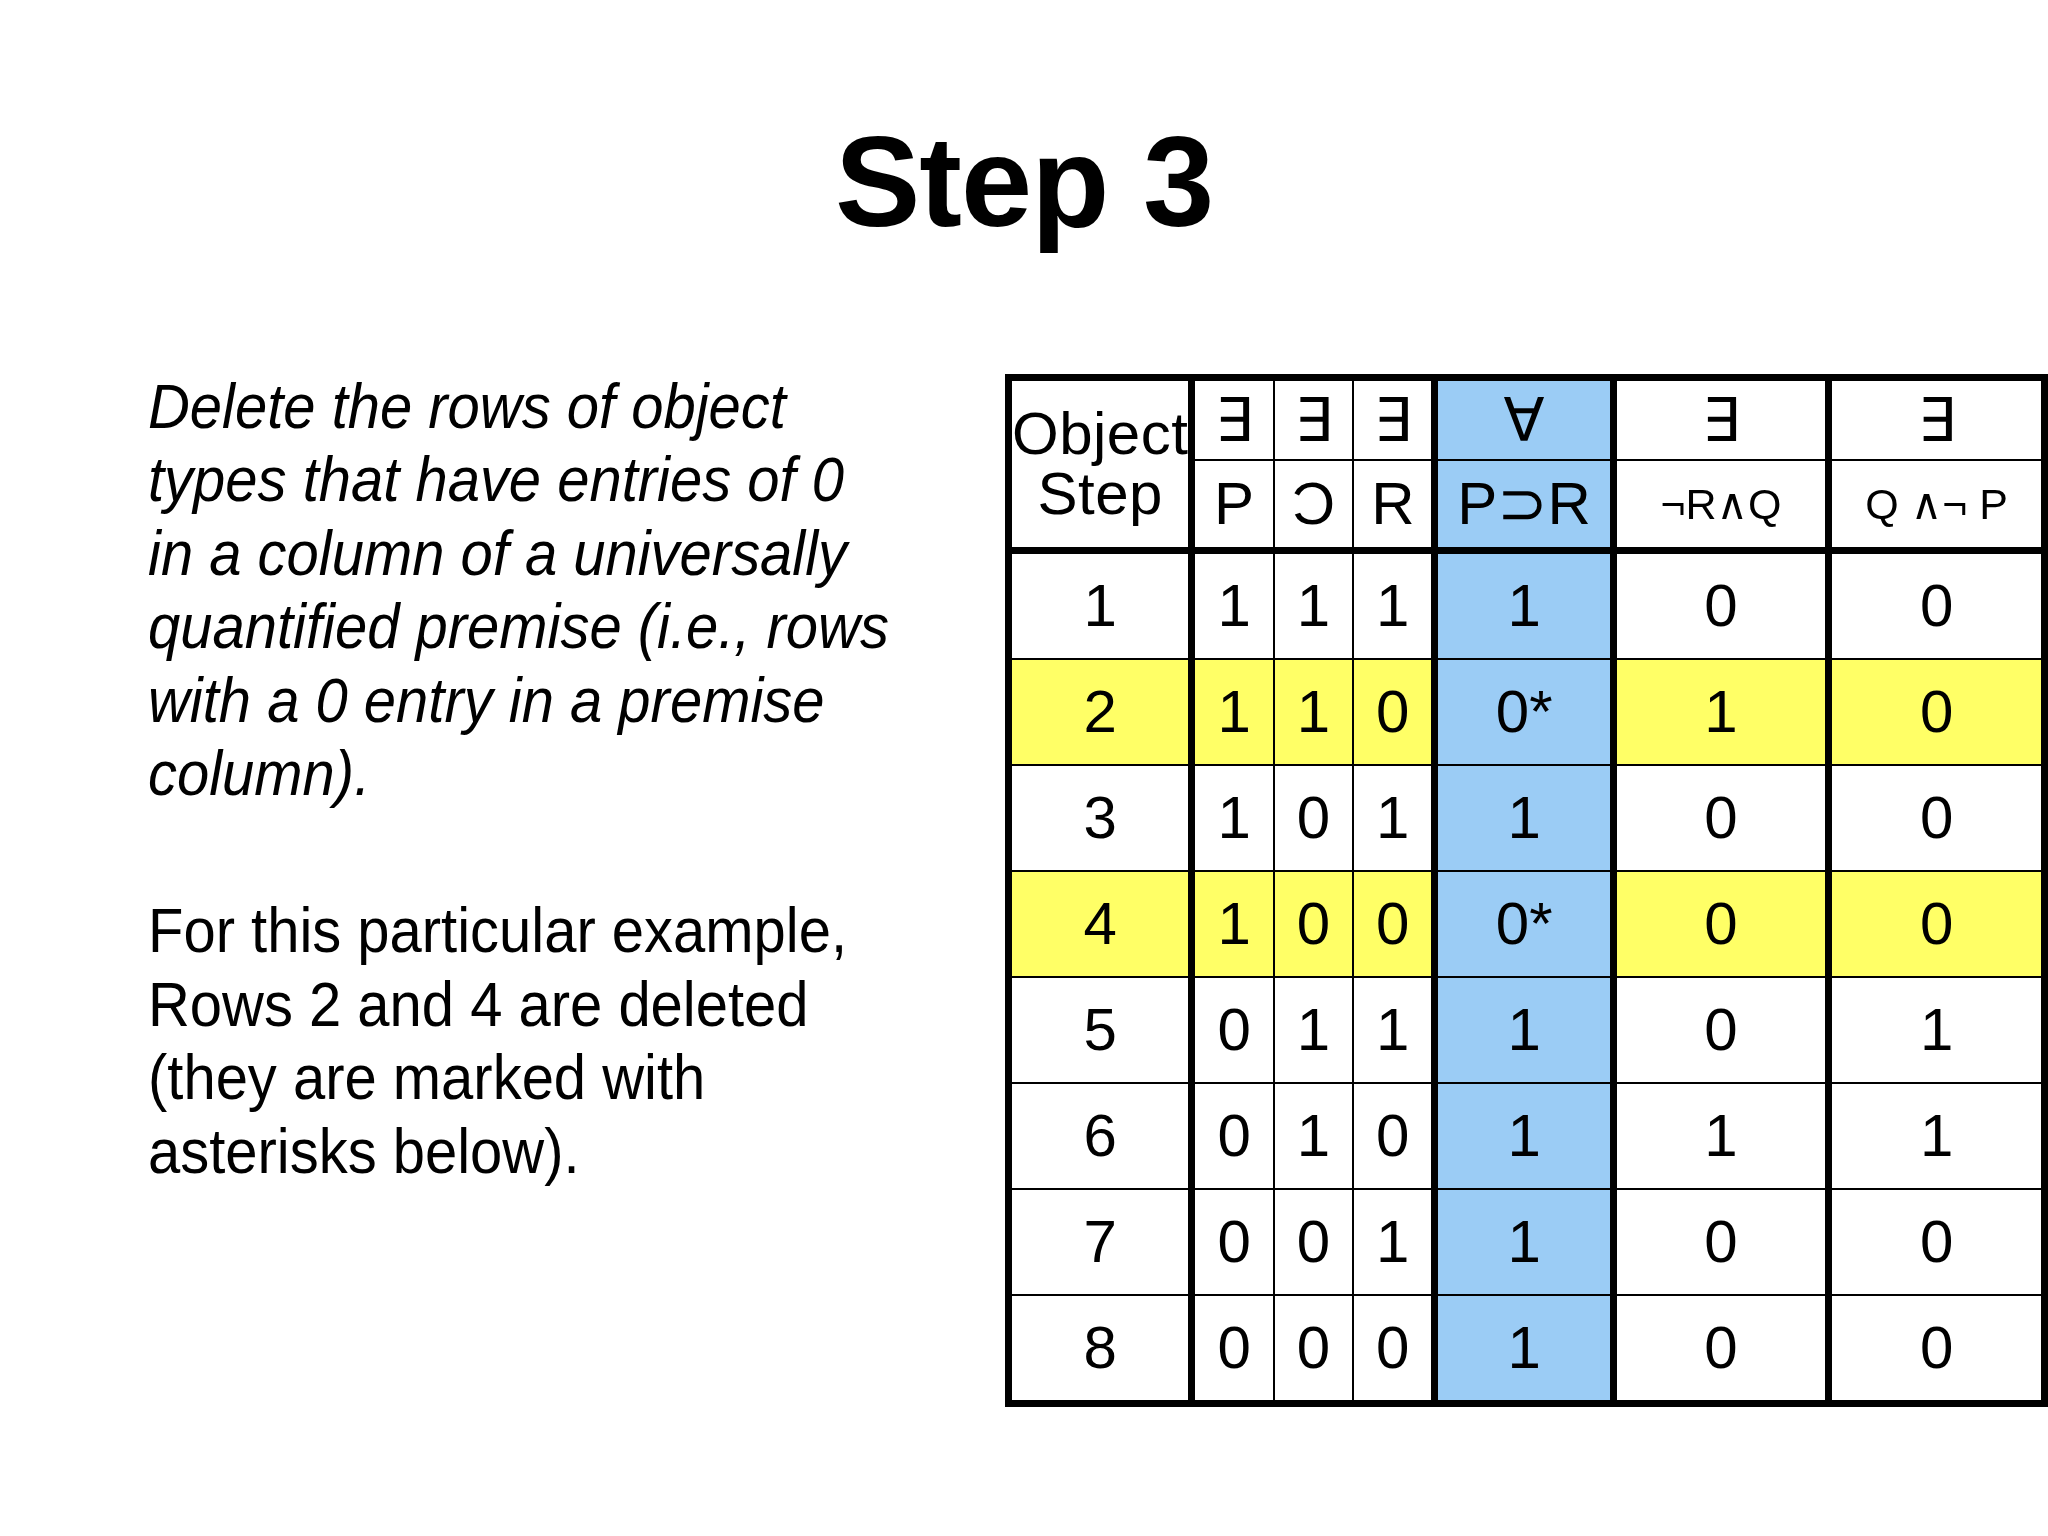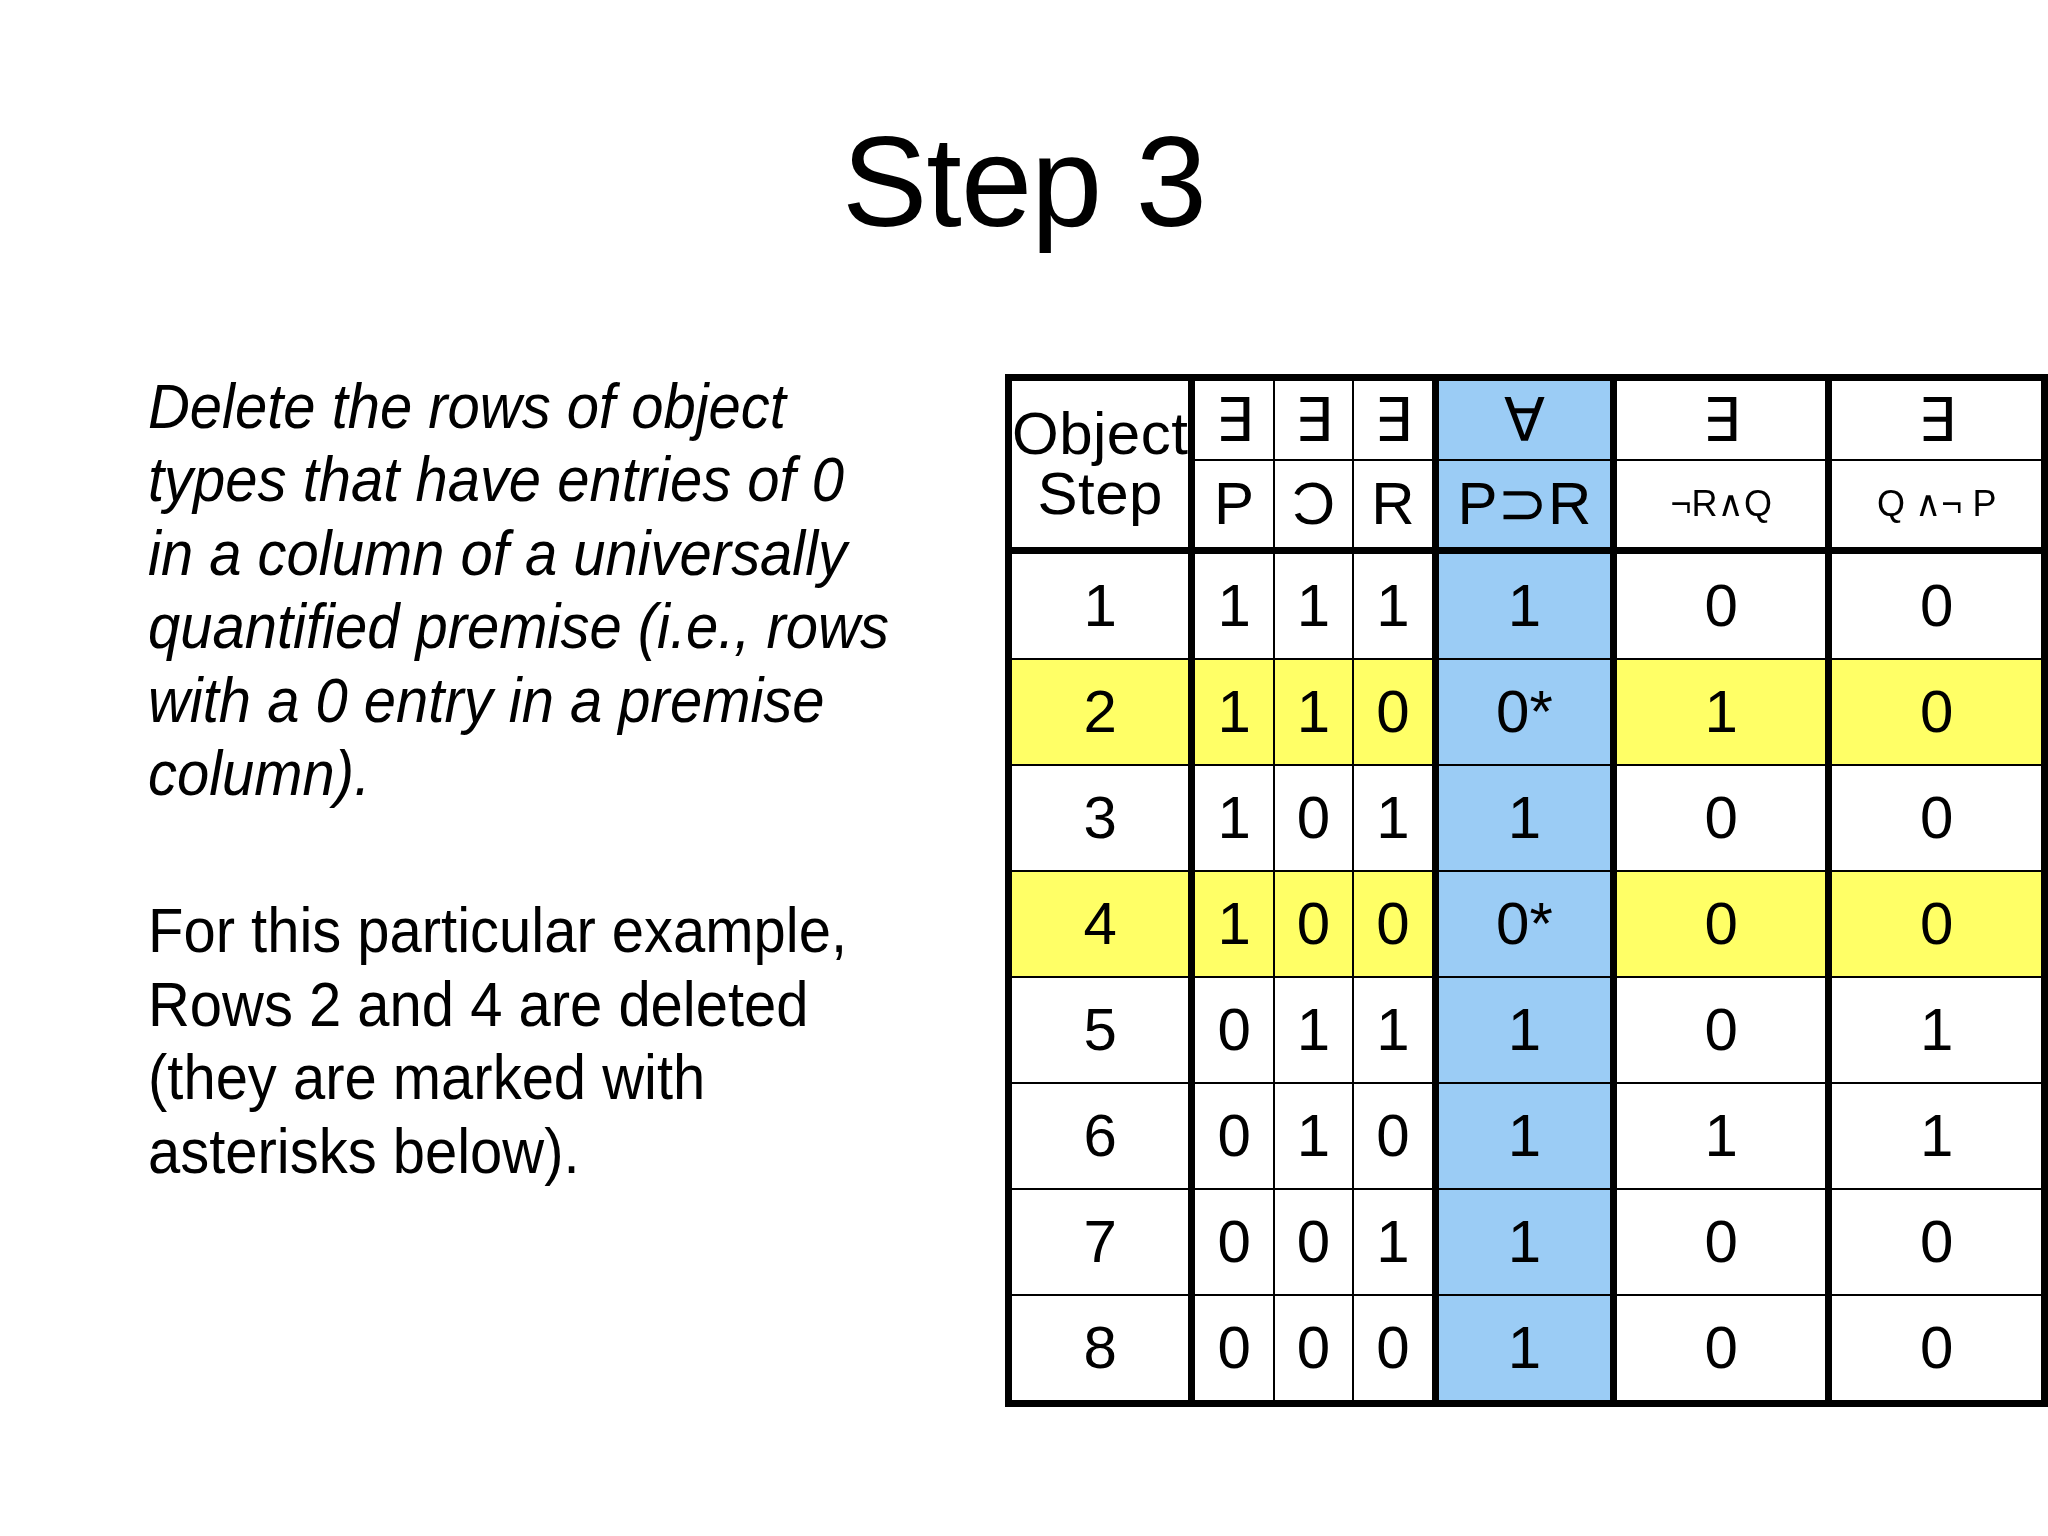--- a/index.html
+++ b/index.html
@@ -18,21 +18,21 @@
 
   
   .slide-title {
     position: absolute;
     top: 118px;
     left: 0;
     width: 2048px;
     text-align: center;
     font-size: 128px;
     line-height: 1.0;
-    font-weight: 400;
+    font-weight: 700;
     letter-spacing: -1px;
     white-space: nowrap;
   }
 
   
   .text-column {
     position: absolute;
     left: 148px;
     top: 370px;
     width: 820px;
@@ -98,21 +98,21 @@
   td.quant {
     height: 78px;
     font-size: 50px;
   }
   td.formula {
     height: 86px;
     font-size: 58px;
     white-space: nowrap;
   }
   td.formula.small {
-    font-size: 36px;
+    font-size: 43px;
   }
 
   
   td.datum {
     height: 104px;
     font-size: 63px;
   }
   td.rownum {
     height: 104px;
     font-size: 63px;

